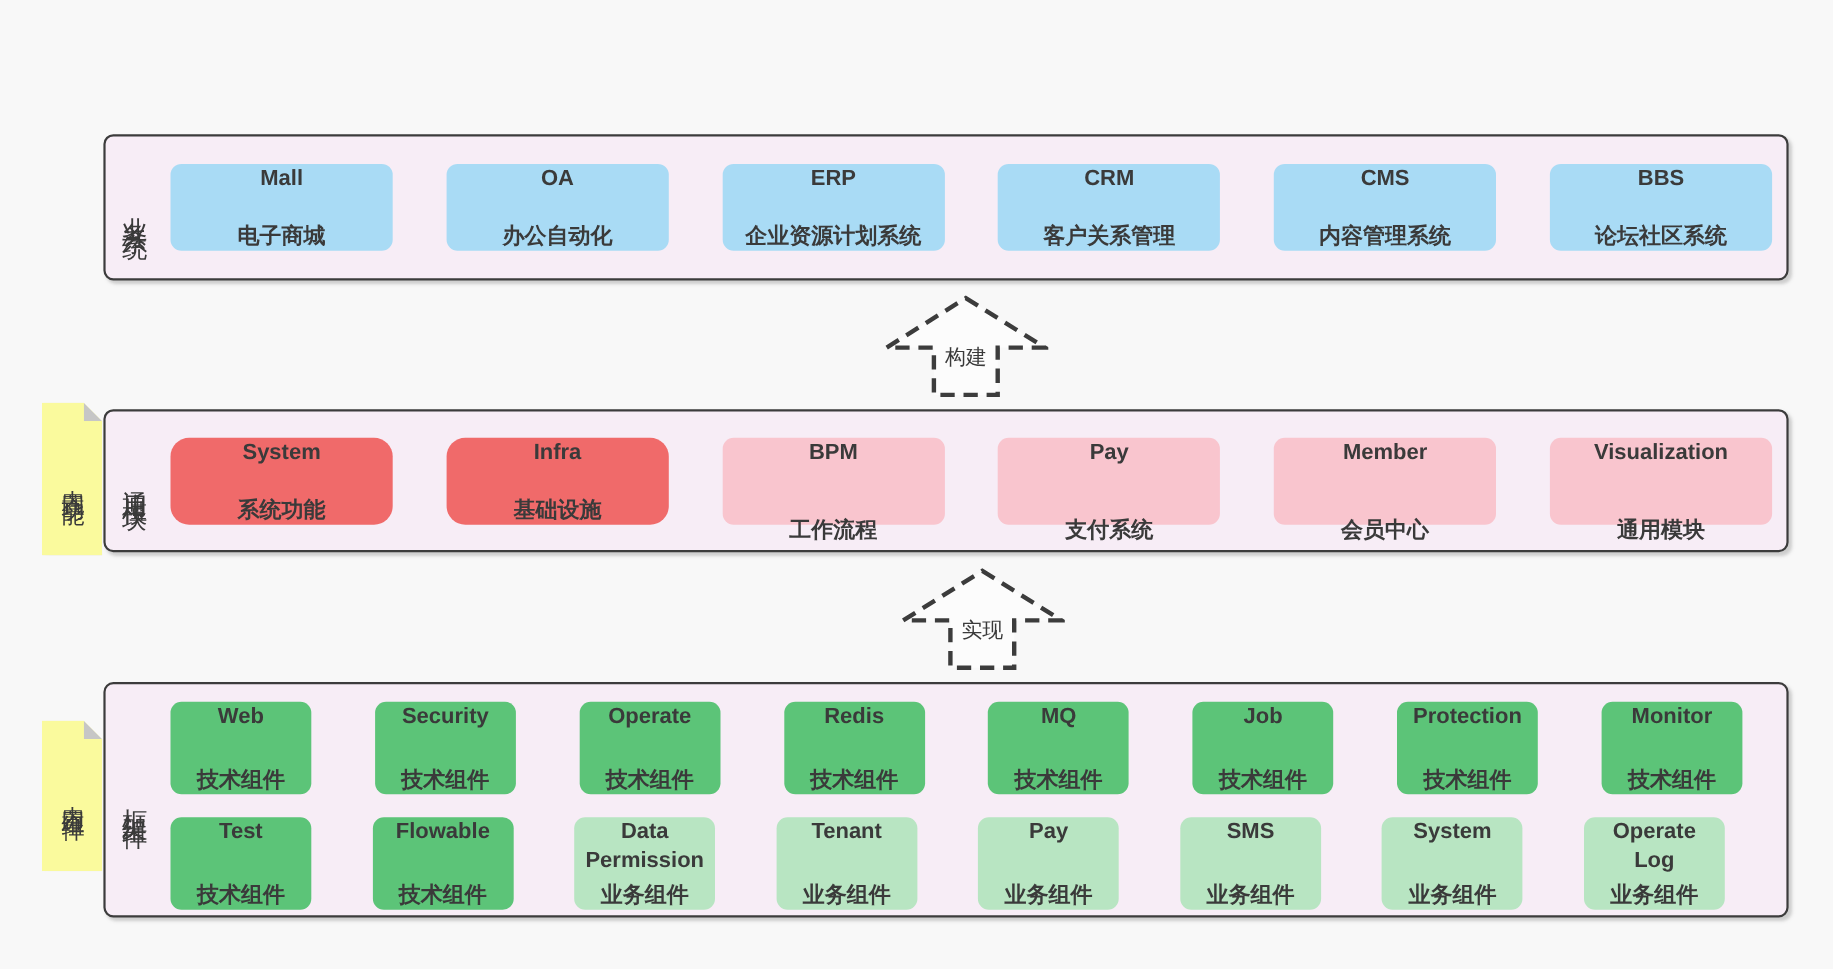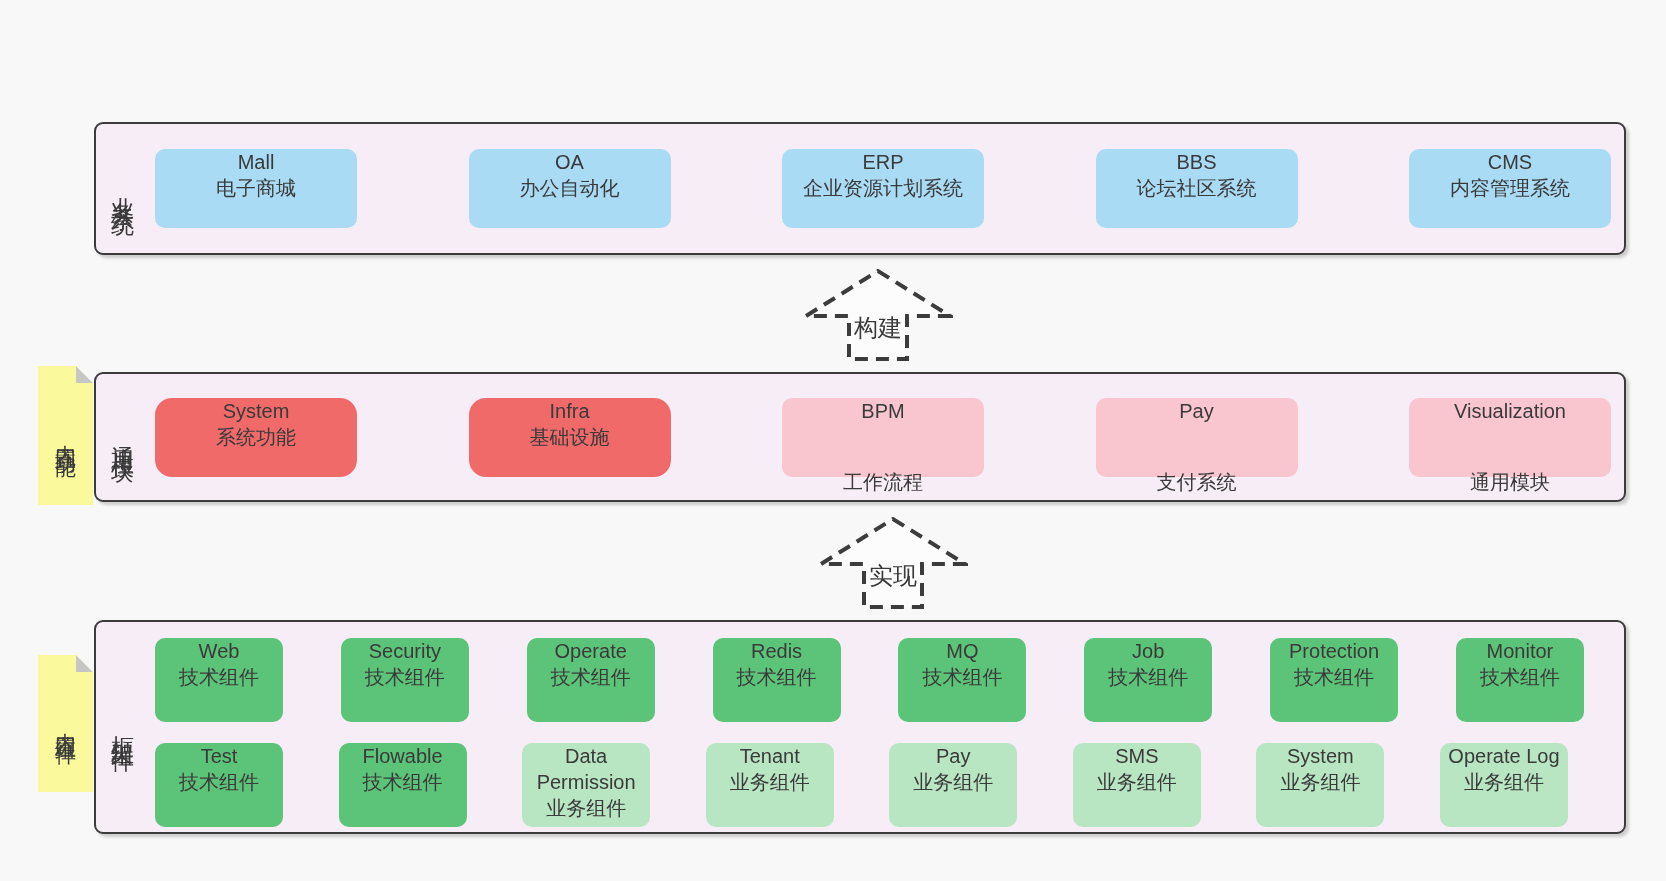--- a/index.html
+++ b/index.html
@@ -21,22 +21,22 @@
     font-size:23px;letter-spacing:5px;color:#3a3a3a;white-space:nowrap;
   }
   .box-row{
     position:absolute;display:flex;justify-content:space-between;align-items:center;
   }
   .row-single{left:59px;right:13px;top:0;bottom:0;}
   .row-a{left:59px;right:40px;top:16px;height:84px;}
   .row-b{left:59px;right:56px;top:121px;height:84px;}
   .box{
     box-sizing:border-box;border-radius:10px;
-    display:flex;flex-direction:column;justify-content:flex-start;align-items:center;
-    text-align:center;padding:0 8px;
+    display:flex;flex-direction:column;justify-content:space-between;align-items:center;
+    text-align:center;padding:0 8px;font-weight:bold;
   }
   .band-business .box,.band-modules .box{width:202px;height:79px;}
   .band-framework .box{width:128px;height:84px;}
   .box div{font-size:20px;line-height:26px;}
   .blue{background:#a9dbf5;}
   .red{background:#f06a6a;border-radius:17px;}
   .pink{background:#f9c5ce;gap:45px;}
   .green{background:#5cc478;}
   .lightgreen{background:#b8e5c2;}
   .sticky{
@@ -54,21 +54,21 @@
     position:absolute;left:50%;top:50%;transform:translate(-50%,-50%);
     writing-mode:vertical-rl;text-orientation:upright;
     font-size:21px;letter-spacing:4px;white-space:nowrap;
   }
   .arrow{position:absolute;width:150px;height:94px;}
   .arrow-build{left:803px;top:268px;}
   .arrow-implement{left:818px;top:516px;}
   .arrow svg{display:block;width:150px;height:94px;}
   .arrow-label{
     position:absolute;left:50%;top:44px;transform:translateX(-50%);
-    background:#fcfcfc;padding:0 3px;font-size:24px;white-space:nowrap;color:#3a3a3a;
+    background:#fcfcfc;padding:0 3px;font-size:19px;white-space:nowrap;color:#3a3a3a;
   }
 </style>
 </head>
 <body>
 
 <div id="canvas">
 
   <section class="band band-business">
     <div class="side-label">业务系统</div>
     <div class="box-row row-single">
@@ -78,26 +78,30 @@
         </div>
         <div class="box blue">
           <div>OA</div>
           <div>办公自动化</div>
         </div>
         <div class="box blue">
           <div>ERP</div>
           <div>企业资源计划系统</div>
         </div>
         <div class="box blue">
+          <div>CRM</div>
+          <div>客户关系管理</div>
+        </div>
+        <div class="box blue">
+          <div>CMS</div>
+          <div>内容管理系统</div>
+        </div>
+        <div class="box blue">
           <div>BBS</div>
           <div>论坛社区系统</div>
-        </div>
-        <div class="box blue">
-          <div>CMS</div>
-          <div>内容管理系统</div>
         </div>
       </div>
   </section>
 
   <div class="arrow arrow-build">
     <svg viewBox="0 0 150 94">
       <polygon points="75,3 147,48 104,48 104,91 46,91 46,48 3,48" fill="#fcfcfc" stroke="#3c3c3c" stroke-width="4" stroke-dasharray="13 8"></polygon>
     </svg>
     <span class="arrow-label">构建</span>
   </div>
@@ -119,20 +123,24 @@
         </div>
         <div class="box pink">
           <div>BPM</div>
           <div>工作流程</div>
         </div>
         <div class="box pink">
           <div>Pay</div>
           <div>支付系统</div>
         </div>
         <div class="box pink">
+          <div>Member</div>
+          <div>会员中心</div>
+        </div>
+        <div class="box pink">
           <div>Visualization</div>
           <div>通用模块</div>
         </div>
       </div>
   </section>
 
   <div class="arrow arrow-implement">
     <svg viewBox="0 0 150 94">
       <polygon points="75,3 147,48 104,48 104,91 46,91 46,48 3,48" fill="#fcfcfc" stroke="#3c3c3c" stroke-width="4" stroke-dasharray="13 8"></polygon>
     </svg>

